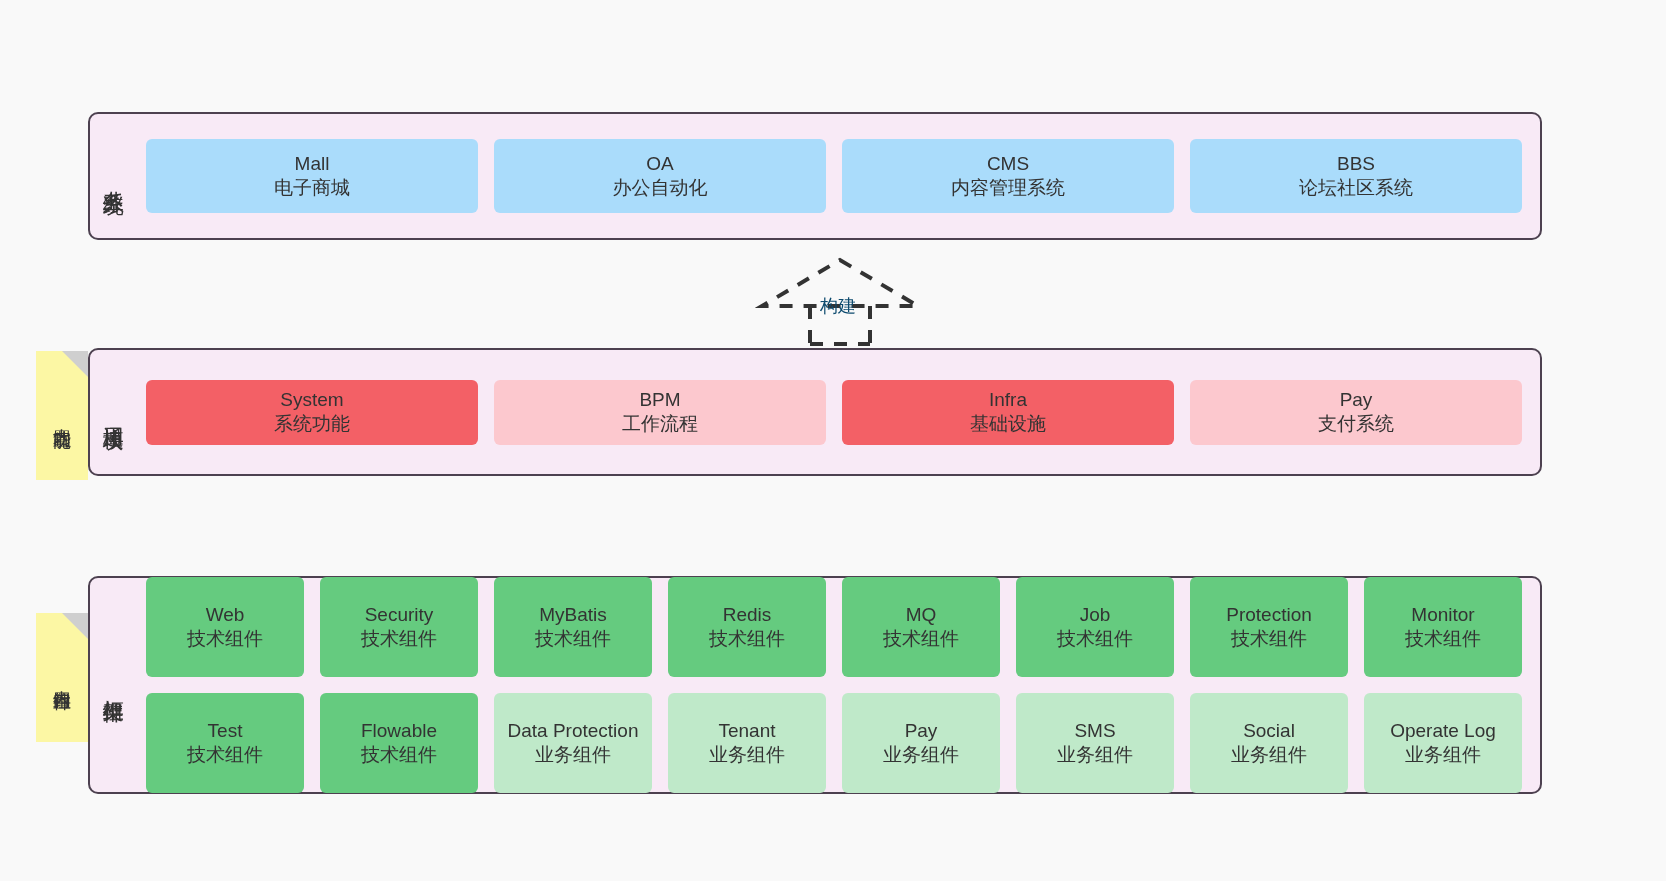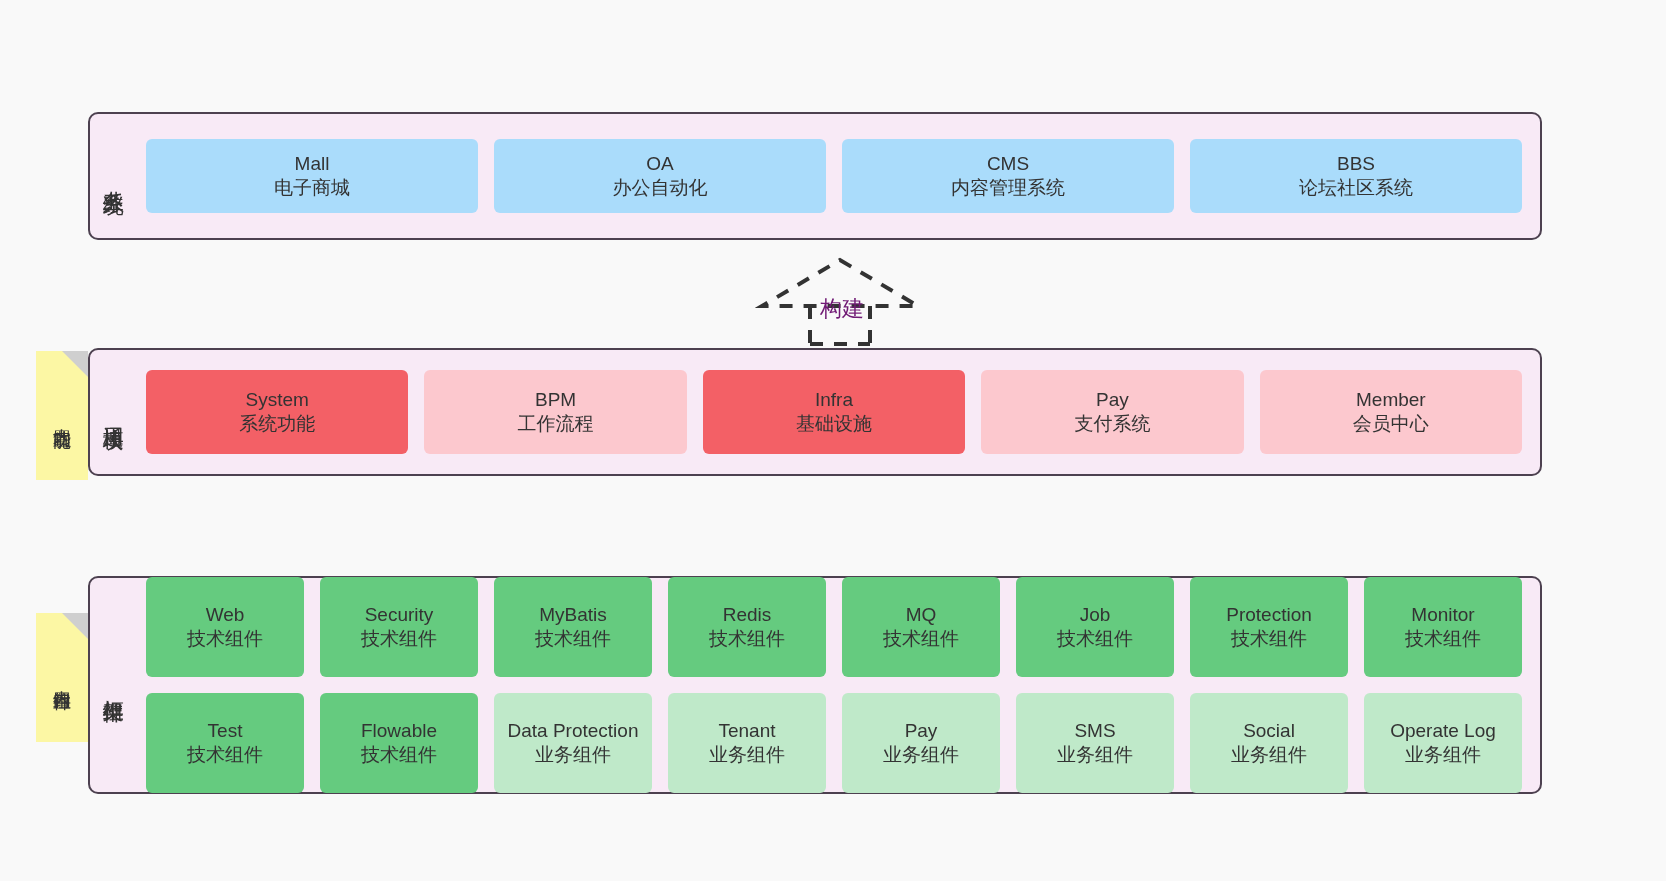--- a/index.html
+++ b/index.html
@@ -85,21 +85,21 @@
   .c-red        { background: #f36066; }
   .c-pink       { background: #fcc8ce; }
   .c-green      { background: #65cb7f; }
   .c-greenlight { background: #bfe9c9; }
 
   
   #layer-business { left: 88px; top: 112px; width: 1454px; height: 128px; }
   #layer-business .card { height: 74px; }
 
   #layer-common { left: 88px; top: 348px; width: 1454px; height: 128px; }
-  #layer-common .card { height: 84px; }
+  #layer-common .card { height: 65px; }
 
   #layer-framework { left: 88px; top: 576px; width: 1454px; height: 218px; }
   #layer-framework .card { height: 100px; text-align: right; }
 
   
   .note {
     position: absolute;
     background: #fcf7a4;
     box-sizing: border-box;
     display: flex;
@@ -123,22 +123,22 @@
     clip-path: polygon(0 0, 100% 100%, 100% 0);
   }
   #note-functions  { left: 36px; top: 351px; width: 52px; height: 129px; }
   #note-components { left: 36px; top: 613px; width: 52px; height: 129px; }
 
   
   .arrow { position: absolute; }
   .arrow svg { display: block; overflow: visible; }
   .arrow-label {
     position: absolute;
-    font-size: 22px;
-    color: #701a75;
+    font-size: 18px;
+    color: #0c4a6e;
     background: transparent;
     white-space: nowrap;
     user-select: none;
   }
   #arrow-build   { left: 752px; top: 258px; width: 176px; height: 88px; }
   #arrow-build .arrow-label   { left: 68px; top: 36px; }
   #arrow-implement { left: 766px; top: 490px; width: 176px; height: 80px; }
   #arrow-implement .arrow-label { left: 68px; top: 34px; }
 </style>
 </head>
@@ -191,24 +191,20 @@
           <span class="t2">工作流程</span>
         </div>
         <div class="card c-red">
           <span class="t1">Infra</span>
           <span class="t2">基础设施</span>
         </div>
         <div class="card c-pink">
           <span class="t1">Pay</span>
           <span class="t2">支付系统</span>
         </div>
-        <div class="card c-pink">
-          <span class="t1">Member</span>
-          <span class="t2">会员中心</span>
-        </div>
       </div>
     </div>
   </div>
 
 
   <div class="layer" id="layer-framework">
     <div class="layer-title">框架组件</div>
     <div class="layer-body">
       <div class="row">
         <div class="card c-green">

